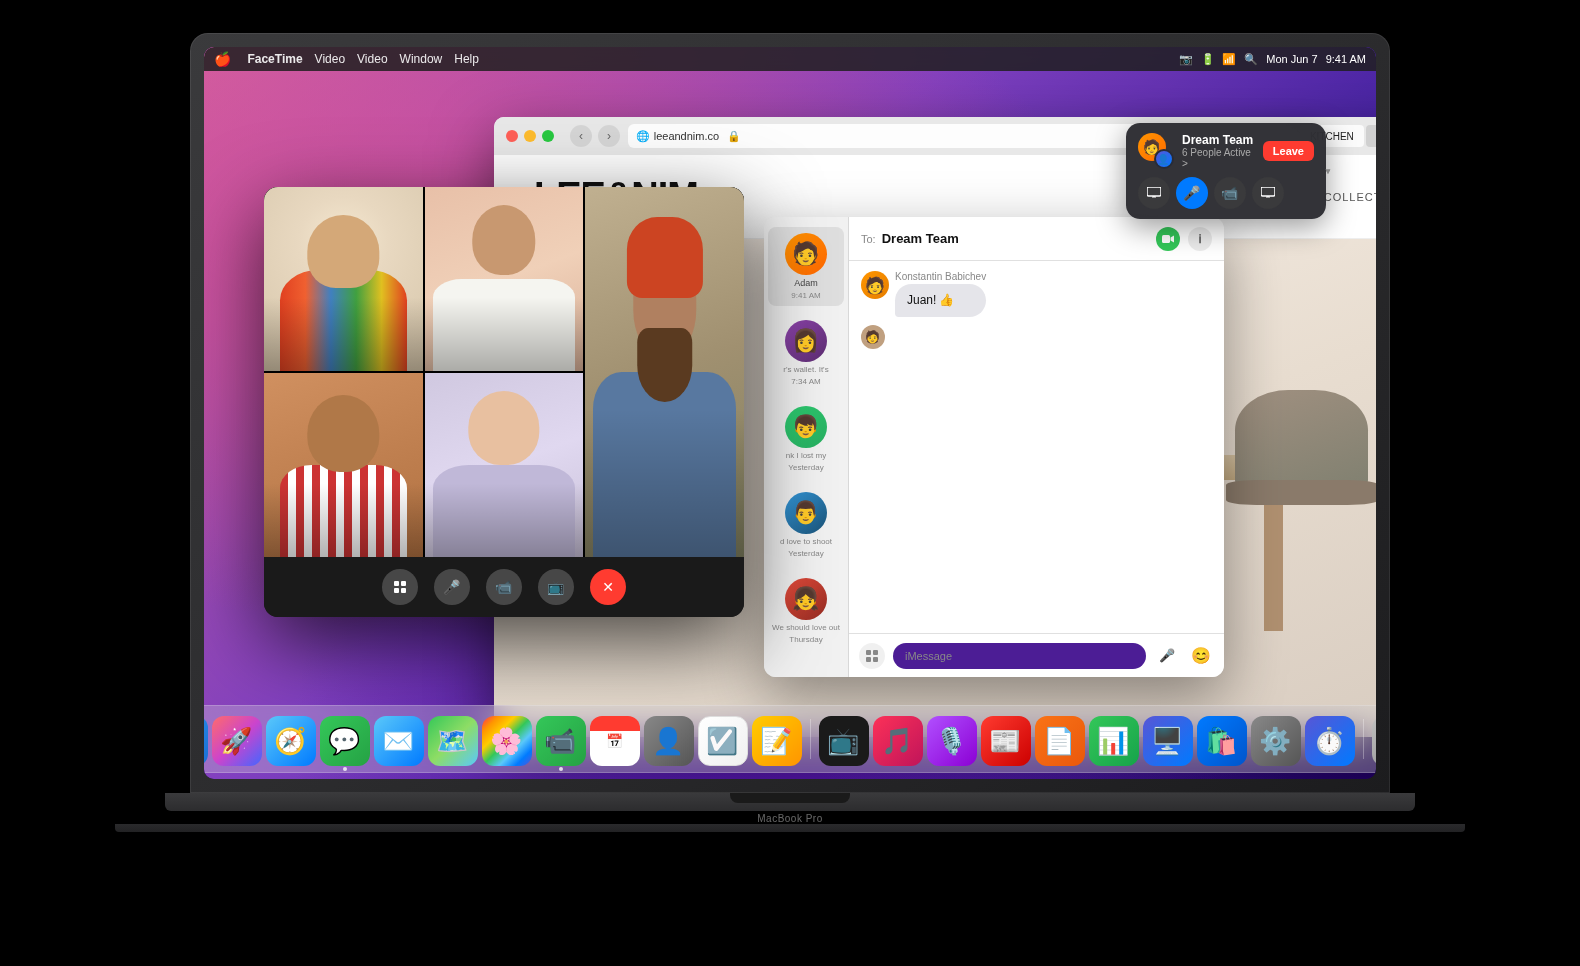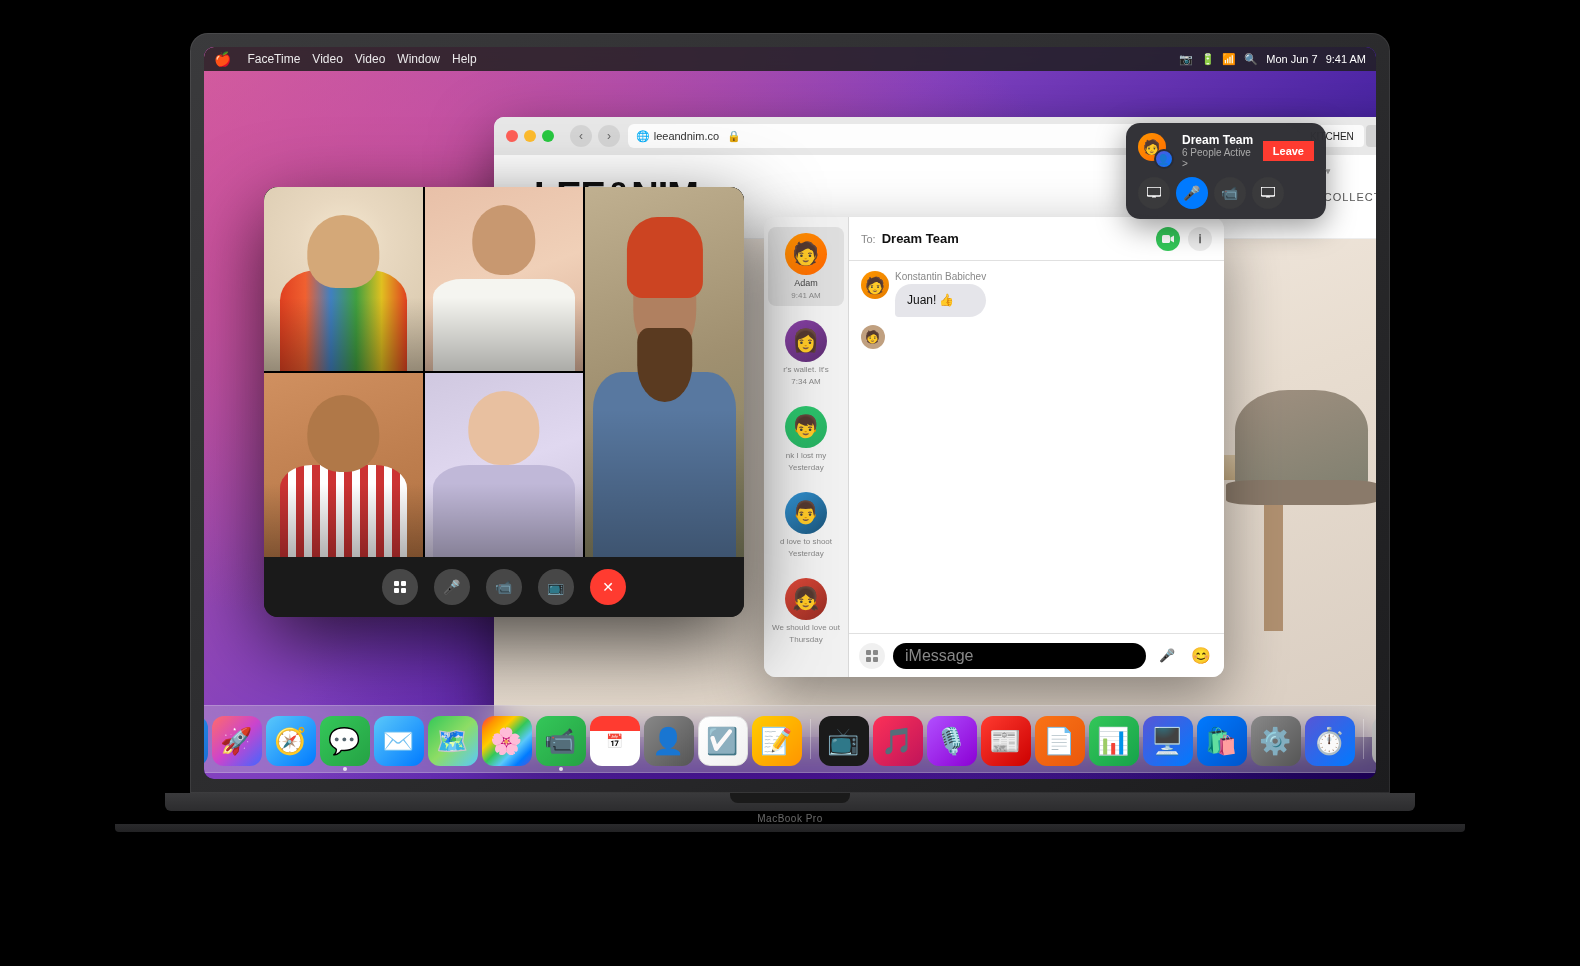--- a/index.html
+++ b/index.html
@@ -99,21 +99,21 @@
       margin-right: 4px;
     }
 
     .menu-item {
       font-size: 12px;
       color: rgba(255,255,255,0.9);
       cursor: pointer;
     }
 
     .menu-item.bold {
-      font-weight: 400;
+      font-weight: 700;
     }
 
     
     .browser-window {
       position: absolute;
       top: 70px;
       left: 290px;
       width: 950px;
       height: 620px;
       background: #f5f5f5;
@@ -711,24 +711,24 @@
       align-items: center;
       justify-content: center;
       font-size: 14px;
       color: #555;
       cursor: pointer;
     }
 
     .msg-input-field {
       flex: 1;
       height: 26px;
-      background: #000000;
+      background: #4c1d95;
       border-radius: 13px;
       padding: 0 12px;
-      font-size: 16px;
+      font-size: 11px;
       color: #888;
       display: flex;
       align-items: center;
     }
 
     .msg-emoji-btn {
       width: 26px;
       height: 26px;
       display: flex;
       align-items: center;
@@ -817,21 +817,21 @@
 
     .popup-subtitle {
       font-size: 10px;
       color: #aaa;
       cursor: pointer;
     }
 
     .popup-leave-btn {
       background: #ff3b30;
       color: #fff;
-      border-radius: 0;
+      border-radius: 6px;
       padding: 4px 10px;
       font-size: 11px;
       font-weight: 600;
       cursor: pointer;
     }
 
     .popup-controls {
       display: flex;
       align-items: center;
       gap: 6px;

